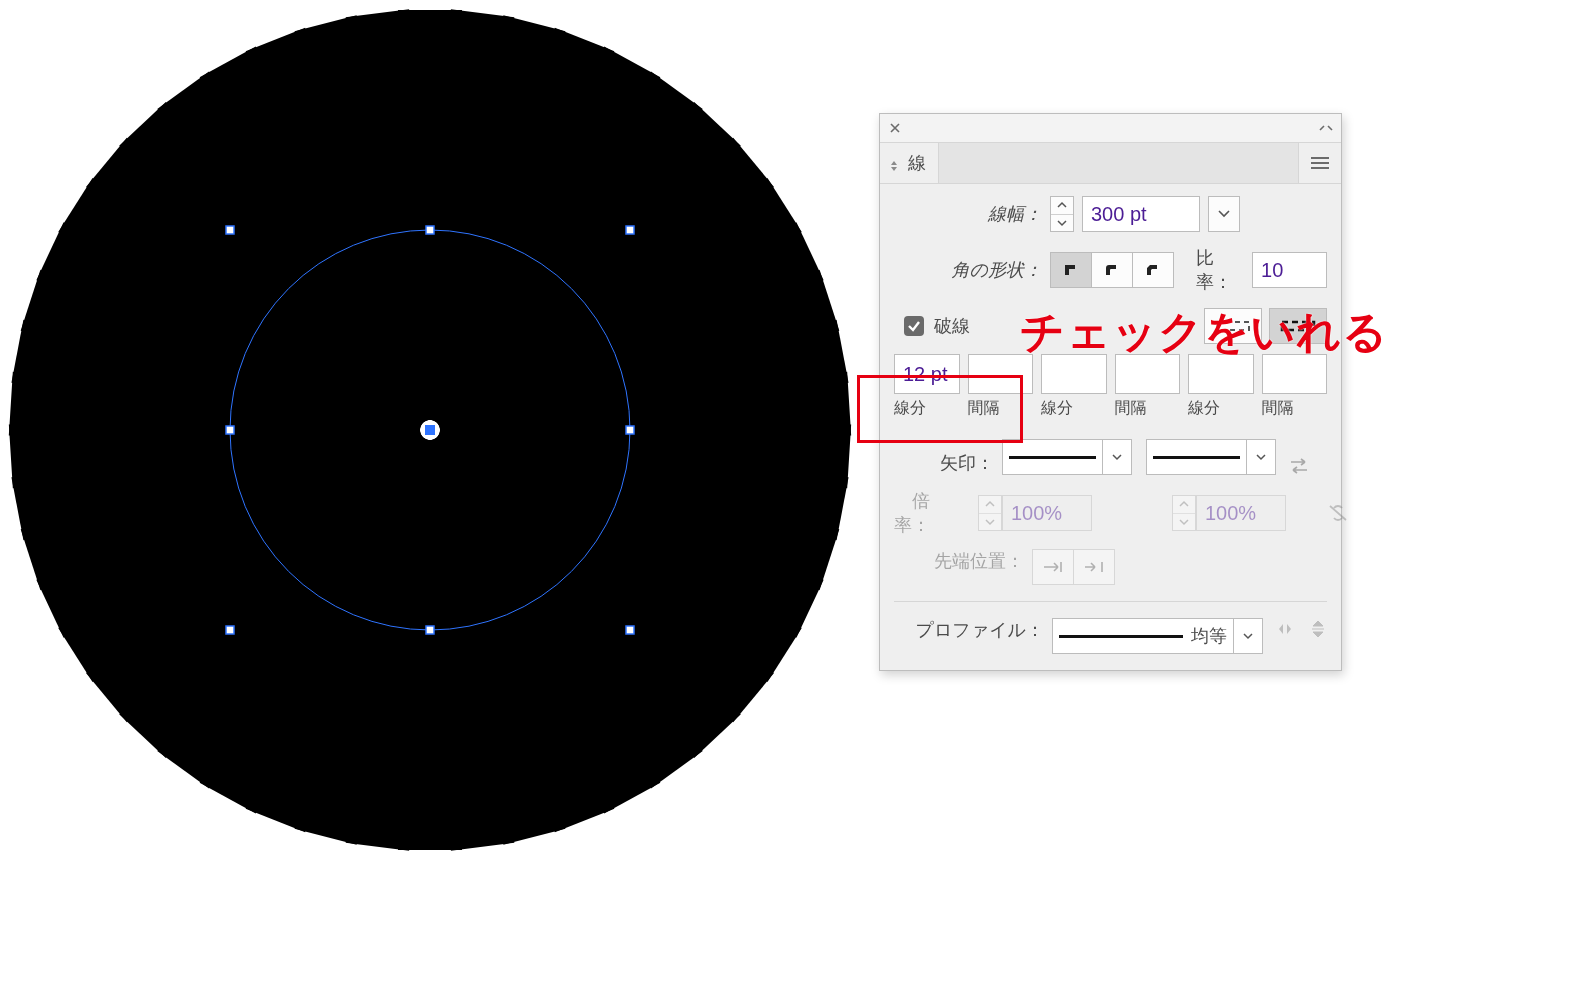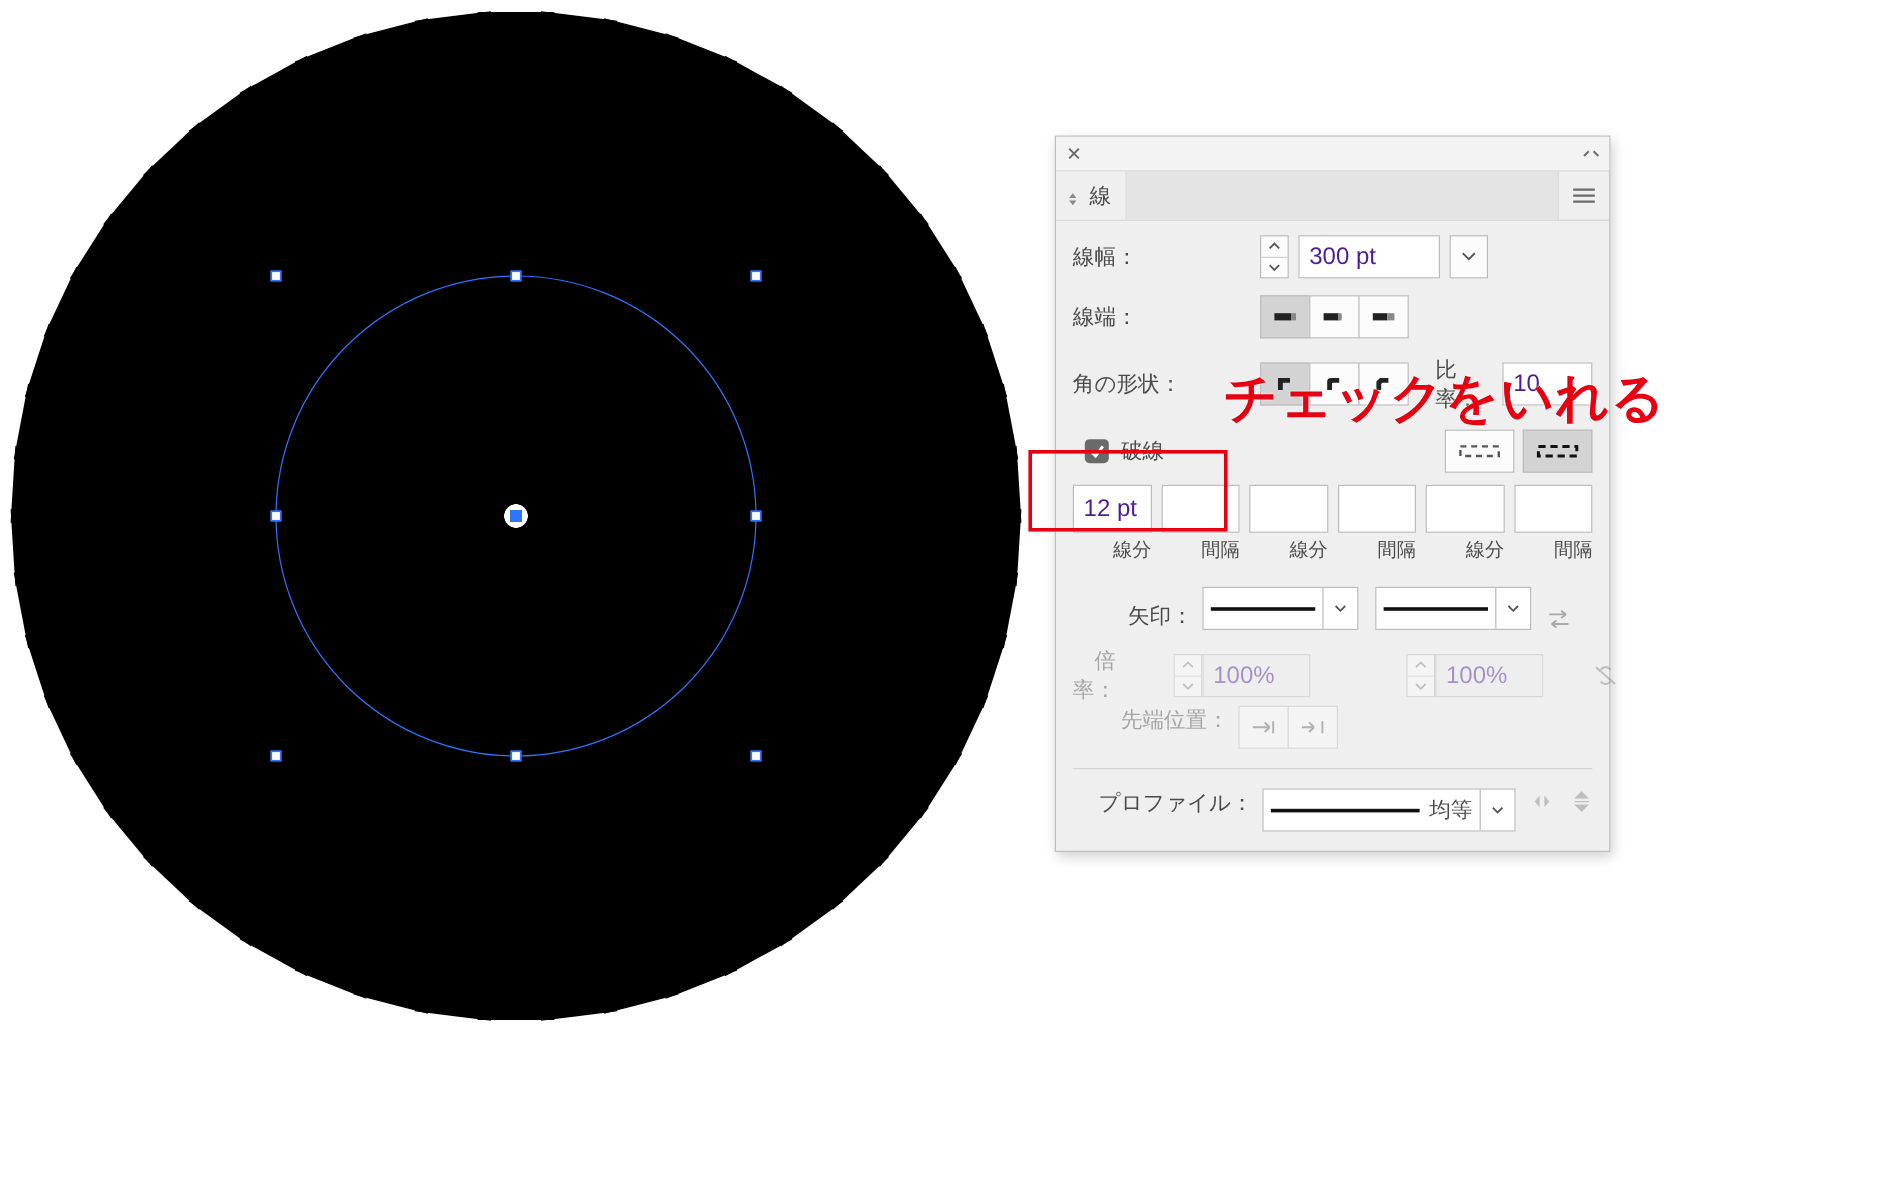--- a/index.html
+++ b/index.html
@@ -79,22 +79,24 @@
   .panel-body { padding: 12px 14px 16px 14px; }
 
   .row {
     display: flex;
     align-items: center;
     margin-bottom: 14px;
     min-height: 34px;
   }
   .row .label {
     width: 148px;
+    text-align: right;
     padding-right: 8px;
     white-space: nowrap;
+    font-style: italic;
   }
   .row .field { flex: 1; display: flex; align-items: center; gap: 8px; }
 
   .stepper {
     width: 22px;
     height: 34px;
     border: 1px solid #bcbcbc;
     background: #fcfcfc;
     display: flex;
     flex-direction: column;
@@ -148,38 +150,38 @@
     border-radius: 4px;
     background: #6a6a6a;
     display: inline-flex; align-items: center; justify-content: center;
   }
   .align-toggle { display:flex; gap:8px; }
   .align-toggle .sq-btn { width: 56px; height: 34px; }
 
   .dash-inputs { display: flex; gap: 8px; margin-bottom: 4px; }
   .dash-inputs .input-text { flex:1; width: auto; height: 38px; font-size: 20px; }
   .dash-labels { display: flex; gap: 8px; margin-bottom: 20px; }
-  .dash-labels span { flex:1; text-align:right; font-size:16px; }
+  .dash-labels span { flex:1; text-align:left; font-size:16px; }
 
   .arrow-row .combo,
   .profile-row .combo {
     display:flex; align-items:center;
     border:1px solid #bcbcbc; background:#fff; height:34px;
   }
   .combo .preview { flex:1; display:flex; align-items:center; justify-content:center; padding:0 6px; gap:8px;}
   .combo .preview .line { height:3px; background:#111; flex:1; }
   .combo .caret { width:28px; border-left:1px solid #bcbcbc; display:flex;align-items:center;justify-content:center;height:100%; }
 
   .arrow-row { display:flex; align-items:flex-end; margin-bottom:14px; margin-top:6px;}
   .arrow-row .label { width:100px; text-align:right; padding-right:8px;}
   .arrow-row .combo { width:128px; }
   .arrow-row .gap { width:14px; }
   .arrow-row .trail-icon { margin-left:10px; opacity:0.45; width:26px; display:flex;justify-content:center; }
 
-  .scale-row { display:flex; align-items:center; margin-bottom:1px;gap:40px; }
+  .scale-row { display:flex; align-items:center; margin-bottom:12px;gap:40px; }
   .scale-row .label { width:100px; text-align:right; padding-right:8px; opacity:0.45;}
   .scale-box { display:flex; align-items:center; opacity:0.45; }
   .scale-box .stepper, .scale-box .input-text, .scale-box .pct { }
   .scale-row .gap { width:22px; }
   .scale-row .trail-icon { margin-left:auto; opacity:0.4; width:34px; display:flex;justify-content:center; }
 
   .tip-row { display:flex; margin-bottom:16px; }
   .tip-row .label { width:130px; text-align:right; padding-right:8px; opacity:0.45;}
   .tip-row .icon-toggle-group { opacity:0.45; }
 
@@ -332,46 +334,20 @@
         </div>
         <div class="input-text w100">300 pt</div>
         <div class="drop-btn">
           <svg width="12" height="8">
               <path d="M1 1 L6 6 L11 1" stroke="#555" stroke-width="1.6" fill="none"></path>
             </svg>
         </div>
       </div>
     </div>
 
-    <div class="row">
-      <div class="label">線端：</div>
-      <div class="field">
-        <div class="icon-toggle-group">
-          <div class="sq-btn first active">
-            <svg width="22" height="16">
-                <rect x="2" y="5" width="14" height="6" fill="#222"></rect>
-                <rect x="16" y="5" width="4" height="6" fill="#888"></rect>
-              </svg>
-          </div>
-          <div class="sq-btn">
-            <svg width="22" height="16">
-                <rect x="2" y="5" width="12" height="6" fill="#222"></rect>
-                <path d="M14 5 a3 3 0 0 1 0 6" fill="#888"></path>
-                <rect x="14" y="5" width="3" height="6" fill="#888"></rect>
-              </svg>
-          </div>
-          <div class="sq-btn">
-            <svg width="22" height="16">
-                <rect x="2" y="5" width="12" height="6" fill="#222"></rect>
-                <rect x="14" y="5" width="6" height="6" fill="#888"></rect>
-              </svg>
-          </div>
-        </div>
-      </div>
-    </div>
 
     <div class="row">
       <div class="label">角の形状：</div>
       <div class="field">
         <div class="icon-toggle-group">
           <div class="sq-btn first active">
             <svg width="20" height="18">
                 <path d="M4 14 L4 4 L14 4 L14 8 L8 8 L8 14 Z" fill="#222"></path>
               </svg>
           </div>

